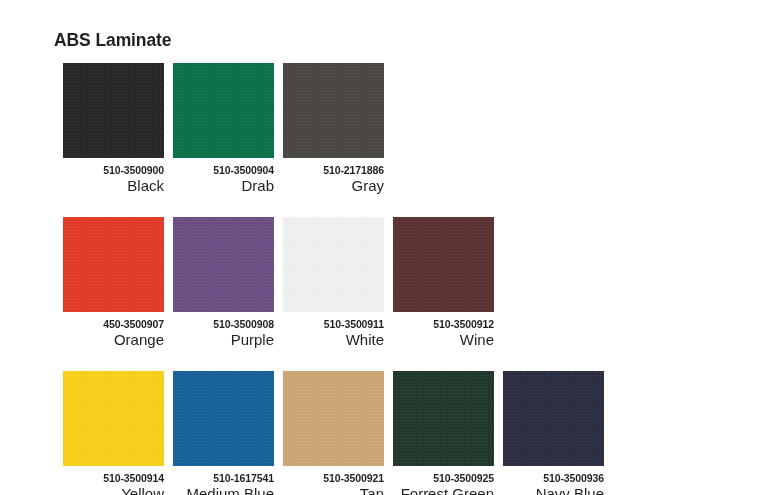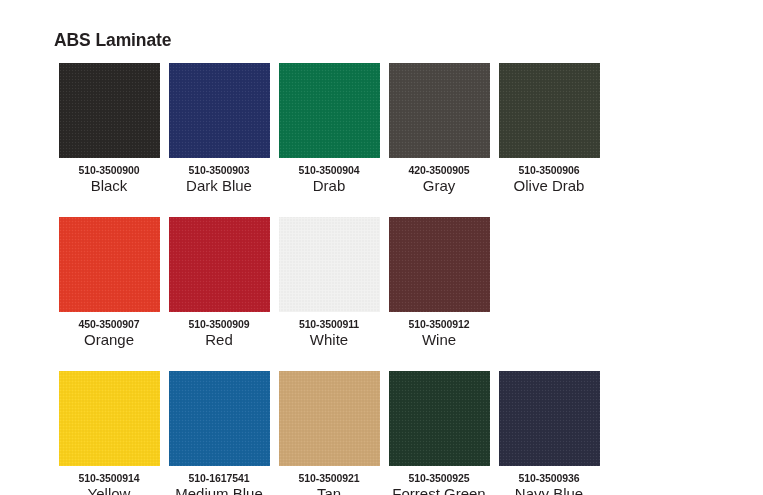--- a/index.html
+++ b/index.html
@@ -47,21 +47,21 @@
     flex-direction: row;
     align-items: flex-start;
     margin-bottom: 21px;
   }
 
   .swatch-cell {
     width: 110px;
     margin-right: 0px;
     display: flex;
     flex-direction: column;
-    align-items: center;
+    align-items: flex-end;
   }
 
   .swatch-chip {
     width: 101px;
     height: 95px;
     position: relative;
     overflow: hidden;
     background-color: #000;
   }
 
@@ -105,50 +105,40 @@
   <div class="page-title">ABS Laminate</div>
 
   <div class="swatch-grid">
       <div class="swatch-row">
         <div class="swatch-cell">
           <div class="swatch-chip" style="background-color: rgb(42, 40, 38);"></div>
           <div class="swatch-code">510-3500900</div>
           <div class="swatch-name">Black</div>
         </div>
         <div class="swatch-cell">
-          <div class="swatch-chip" style="background-color: rgb(37, 48, 101);"></div>
-          <div class="swatch-code">510-3500903</div>
-          <div class="swatch-name">Dark Blue</div>
-        </div>
-        <div class="swatch-cell">
           <div class="swatch-chip" style="background-color: rgb(12, 115, 73);"></div>
           <div class="swatch-code">510-3500904</div>
           <div class="swatch-name">Drab</div>
         </div>
         <div class="swatch-cell">
           <div class="swatch-chip" style="background-color: rgb(75, 71, 67);"></div>
-          <div class="swatch-code">420-3500905</div>
+          <div class="swatch-code">510-2171886</div>
           <div class="swatch-name">Gray</div>
-        </div>
-        <div class="swatch-cell">
-          <div class="swatch-chip" style="background-color: rgb(58, 63, 51);"></div>
-          <div class="swatch-code">510-3500906</div>
-          <div class="swatch-name">Olive Drab</div>
         </div>
       </div>
       <div class="swatch-row">
         <div class="swatch-cell">
           <div class="swatch-chip" style="background-color: rgb(226, 60, 40);"></div>
           <div class="swatch-code">450-3500907</div>
           <div class="swatch-name">Orange</div>
         </div>
         <div class="swatch-cell">
-          <div class="swatch-chip" style="background-color: rgb(181, 31, 44);"></div>
-          <div class="swatch-code">510-3500909</div>
-          <div class="swatch-name">Red</div>
+          <div class="swatch-chip" style="background-color: rgb(109, 79, 134);"></div>
+          <div class="swatch-code">510-3500908</div>
+          <div class="swatch-name">Purple</div>
         </div>
         <div class="swatch-cell">
           <div class="swatch-chip" style="background-color: rgb(241, 241, 240);"></div>
           <div class="swatch-code">510-3500911</div>
           <div class="swatch-name">White</div>
         </div>
         <div class="swatch-cell">
           <div class="swatch-chip" style="background-color: rgb(93, 50, 50);"></div>
           <div class="swatch-code">510-3500912</div>
           <div class="swatch-name">Wine</div>

